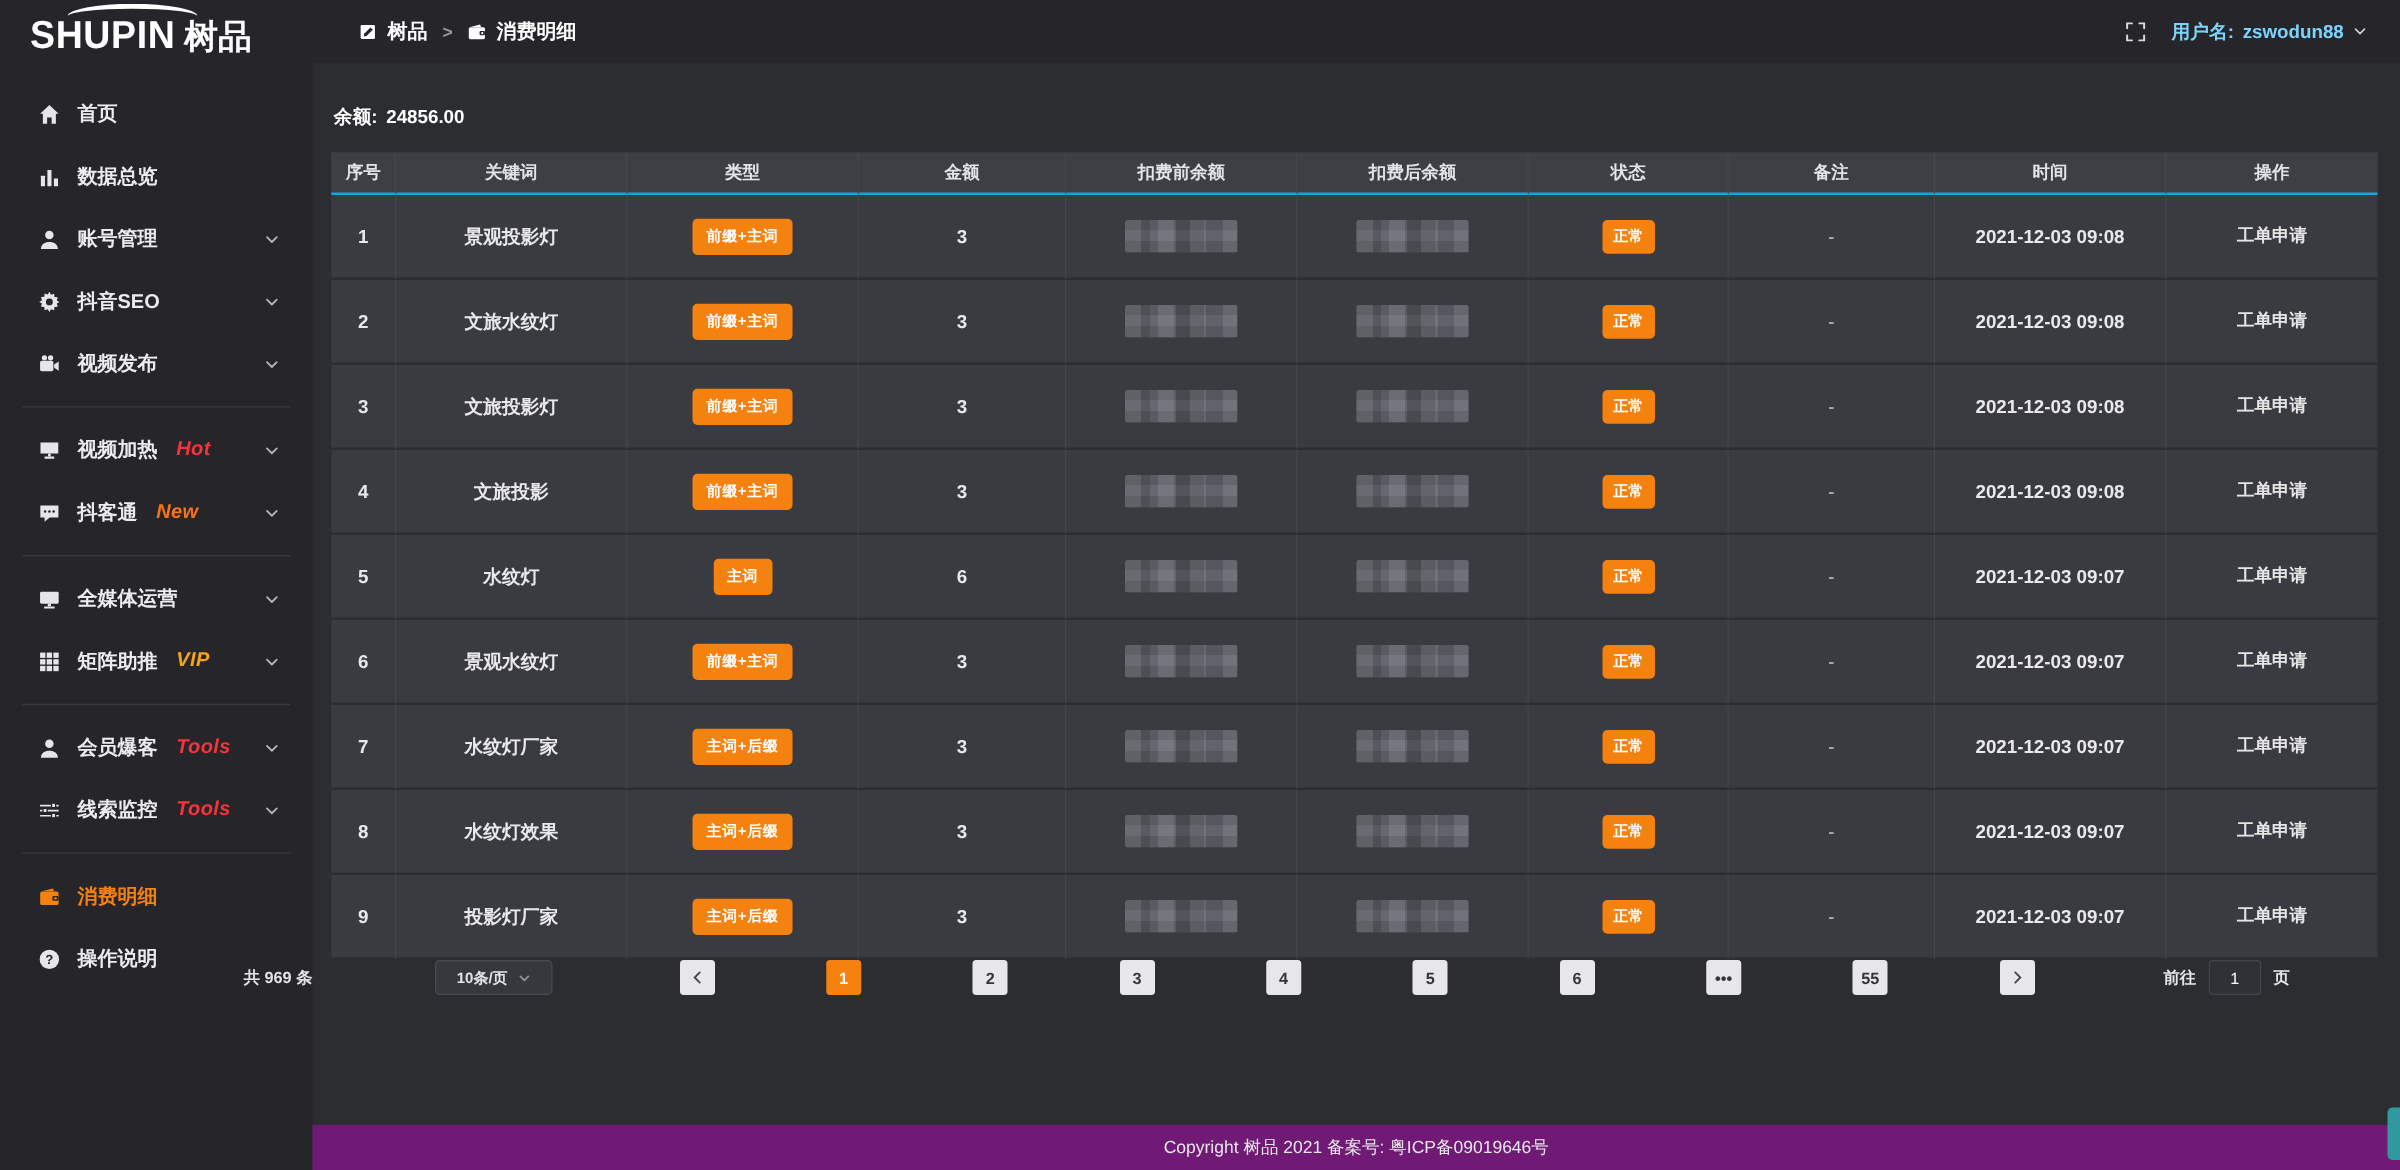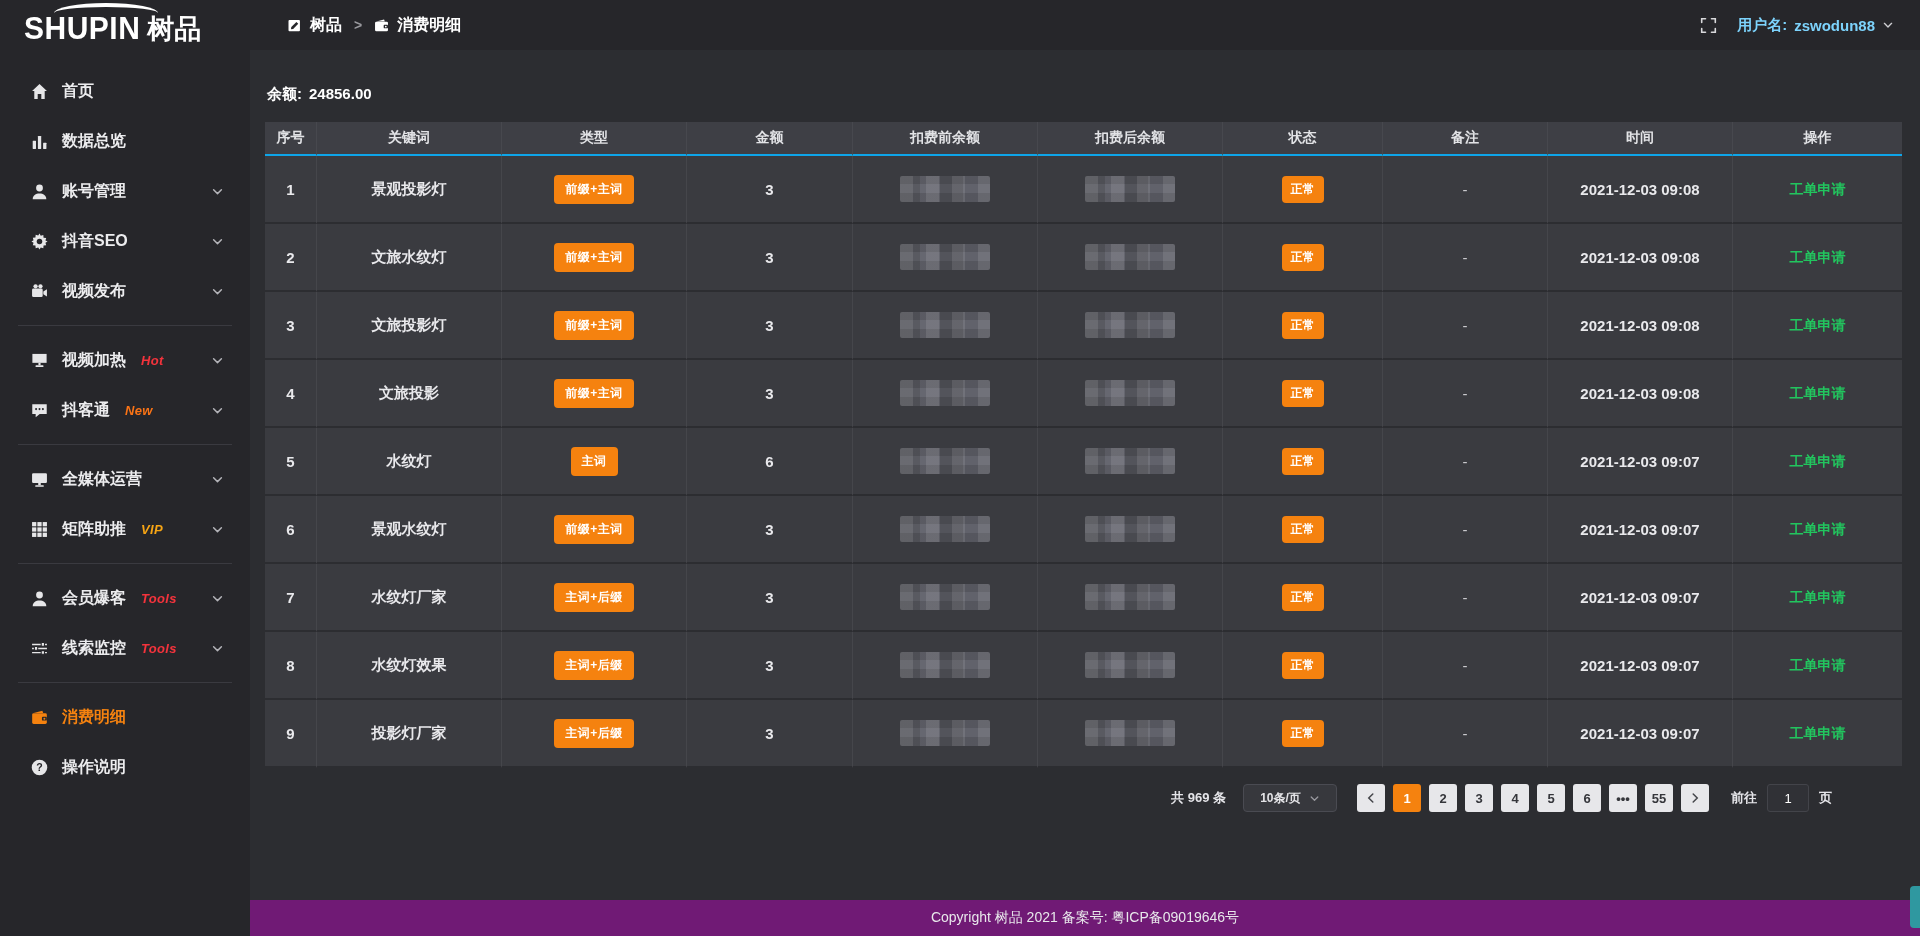--- a/index.html
+++ b/index.html
@@ -17,21 +17,21 @@
   .logo-arc { position:absolute; top:3px; left:54px; width:104px; height:20px;
               border-top:4px solid #fff; border-radius:50% 50% 0 0; }
   .logo-en { font-size:30px; font-weight:800; color:#fff; letter-spacing:.5px; transform:scaleY(1.04); }
   .logo-cn { font-size:27px; font-weight:800; color:#fff; margin-left:7px; }
   .side-nav { padding-top:8px; flex:1; }
   .side-item { height:50px; display:flex; align-items:center; padding:0 26px 0 31px;
                cursor:pointer; color:#ececee; font-size:16px; position:relative; }
   .s-icon { width:17px; height:17px; margin-right:14px; display:inline-flex; color:#e6e6e8; flex-shrink:0; }
   .s-icon svg, .side-chevron svg, .bc-icon svg, .fs-icon svg, .user-chevron svg, .ps-chevron svg, .pg-arrow svg { width:100%; height:100%; display:block; }
   .side-label { font-weight:600; }
-  .side-badge { font-size:13px; font-style:italic; font-weight:800; margin-left:15px; letter-spacing:.3px; }
+  .side-badge { font-size:16px; font-style:italic; font-weight:800; margin-left:15px; letter-spacing:.3px; }
   .side-chevron { position:absolute; right:26px; width:13px; height:13px; color:#b4b4b9; }
   .side-item.active { color:#f5820f; }
   .side-item.active .s-icon { color:#f5820f; }
   .side-divider { height:1px; background:#3a3a40; margin:9px 18px; }
 
   
   .right { flex:1; display:flex; flex-direction:column; min-width:0; }
   .topbar { height:50px; background:#26262a; display:flex; align-items:center; padding:0 26px 0 37px; flex-shrink:0; }
   .breadcrumb { display:flex; align-items:center; gap:10px; color:#fff; font-size:16px; font-weight:600; }
   .bc-item { display:flex; align-items:center; gap:8px; cursor:pointer; }
@@ -52,30 +52,30 @@
              border-right:1px solid #47484e; border-bottom:2px solid #0ea5e9; }
   th:last-child, td:last-child { border-right:none; }
   tbody td { height:68px; text-align:center; color:#e9e9ec; font-size:15px;
              border-right:1px solid #45464b; border-bottom:2px solid #2c2d31; }
   .cell-no, .cell-keyword, .cell-amount, .cell-time { font-weight:600; }
   .cell-note { color:#c9c9cd; }
   .type-badge { display:inline-block; background:#f5820f; color:#fff; font-size:12px; font-weight:700;
                 padding:6px 11px; border-radius:4px; letter-spacing:.5px; }
   .status-badge { display:inline-block; background:#f5820f; color:#fff; font-size:12px; font-weight:700;
                   padding:5px 9px; border-radius:4px; }
-  .action-link { color:#22c55e; font-weight:700; font-size:14px; cursor:pointer; }
+  .action-link { color:#e5e5e5; font-weight:700; font-size:14px; cursor:pointer; }
   .mosaic { width:90px; height:26px; margin:0 auto; border-radius:2px;
     background-image:
       repeating-linear-gradient(90deg, rgba(255,255,255,.10) 0 13px, rgba(255,255,255,0) 13px 26px),
       repeating-linear-gradient(0deg, rgba(0,0,0,.12) 0 9px, rgba(0,0,0,0) 9px 18px),
       linear-gradient(90deg,#595a61 0 22%,#666770 22% 45%,#53545b 45% 70%,#61626b 70% 100%);
   }
 
   
-  .pagination { margin-top:16px; display:flex; align-items:center; justify-content:flex-end; gap:8px;
+  .pagination { margin-top:0; display:flex; align-items:center; justify-content:space-between; gap:8px;
                 color:#dcdce0; font-size:13px; transform:translateX(-70px); }
   .page-total { margin-right:9px; font-weight:600; color:#e4e4e8; }
   .page-size { display:flex; align-items:center; justify-content:center; gap:8px; width:94px; height:28px;
                background:#37383d; border:1px solid #4a4b52; border-radius:4px; color:#e3e3e6;
                font-size:12px; cursor:pointer; margin-right:12px; font-weight:600; }
   .ps-chevron { width:11px; height:11px; color:#9a9aa0; display:inline-flex; }
   .pg-btn { min-width:28px; height:28px; border:none; border-radius:3px; background:#e7e7ea; color:#35363b;
             font-size:13px; font-weight:700; display:flex; align-items:center; justify-content:center;
             cursor:pointer; font-family:inherit; }
   .pg-btn.active { background:#f5820f; color:#fff; }

